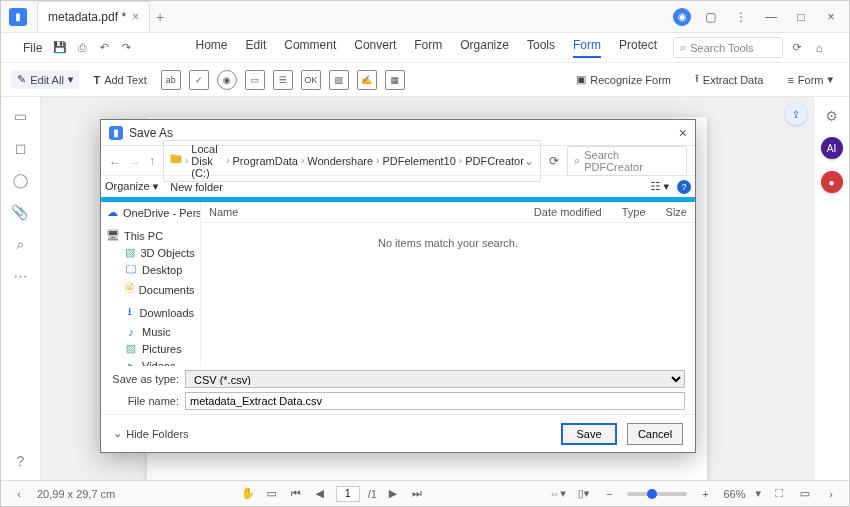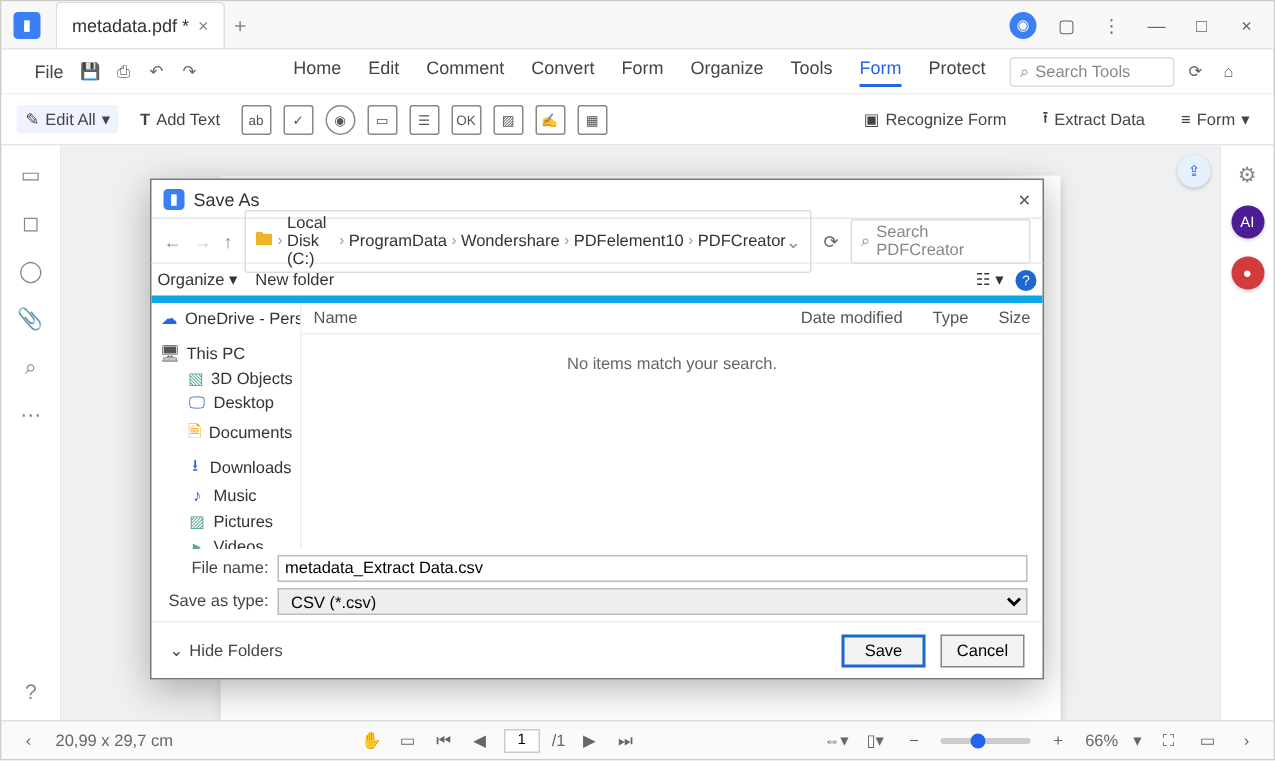--- a/index.html
+++ b/index.html
@@ -318,26 +318,26 @@
         <span>Name</span>
         <span>Date modified</span>
         <span>Type</span>
         <span>Size</span>
       </div>
       <div class="empty">No items match your search.</div>
     </div>
   </div>
   <div class="dlg-fields">
     <div class="field-row">
+      <label>Save as type:</label>
+      <select><option>CSV (*.csv)</option></select>
+    </div>
+    <div class="field-row">
       <label>File name:</label>
       <input type="text" value="metadata_Extract Data.csv" style="">
-    </div>
-    <div class="field-row">
-      <label>Save as type:</label>
-      <select><option>CSV (*.csv)</option></select>
     </div>
   </div>
   <div class="dlg-footer">
     <span class="hide-folders">
         <span>⌄</span>
         <span>Hide Folders</span>
       </span>
     <div class="dlg-buttons">
       <button class="dlg-btn primary">Save</button>
       <button class="dlg-btn">Cancel</button>

